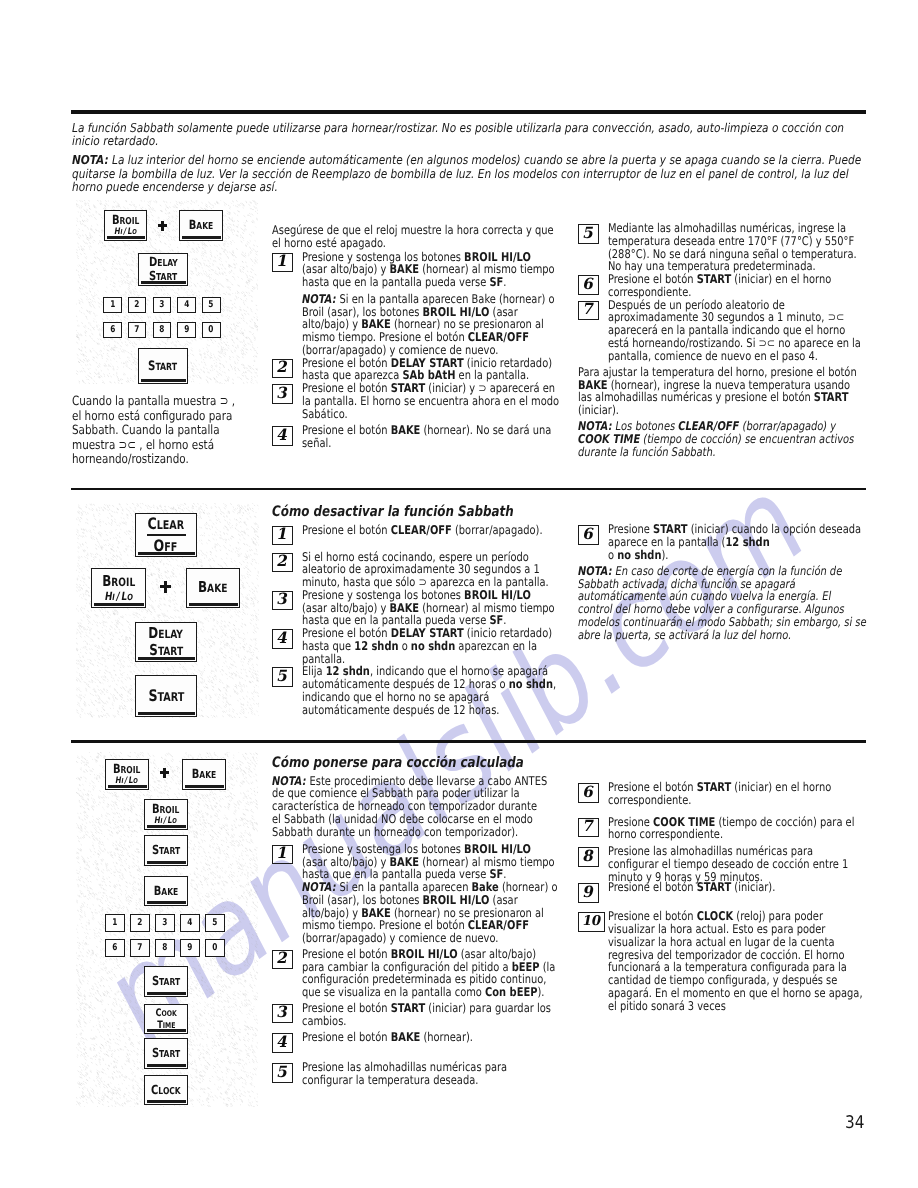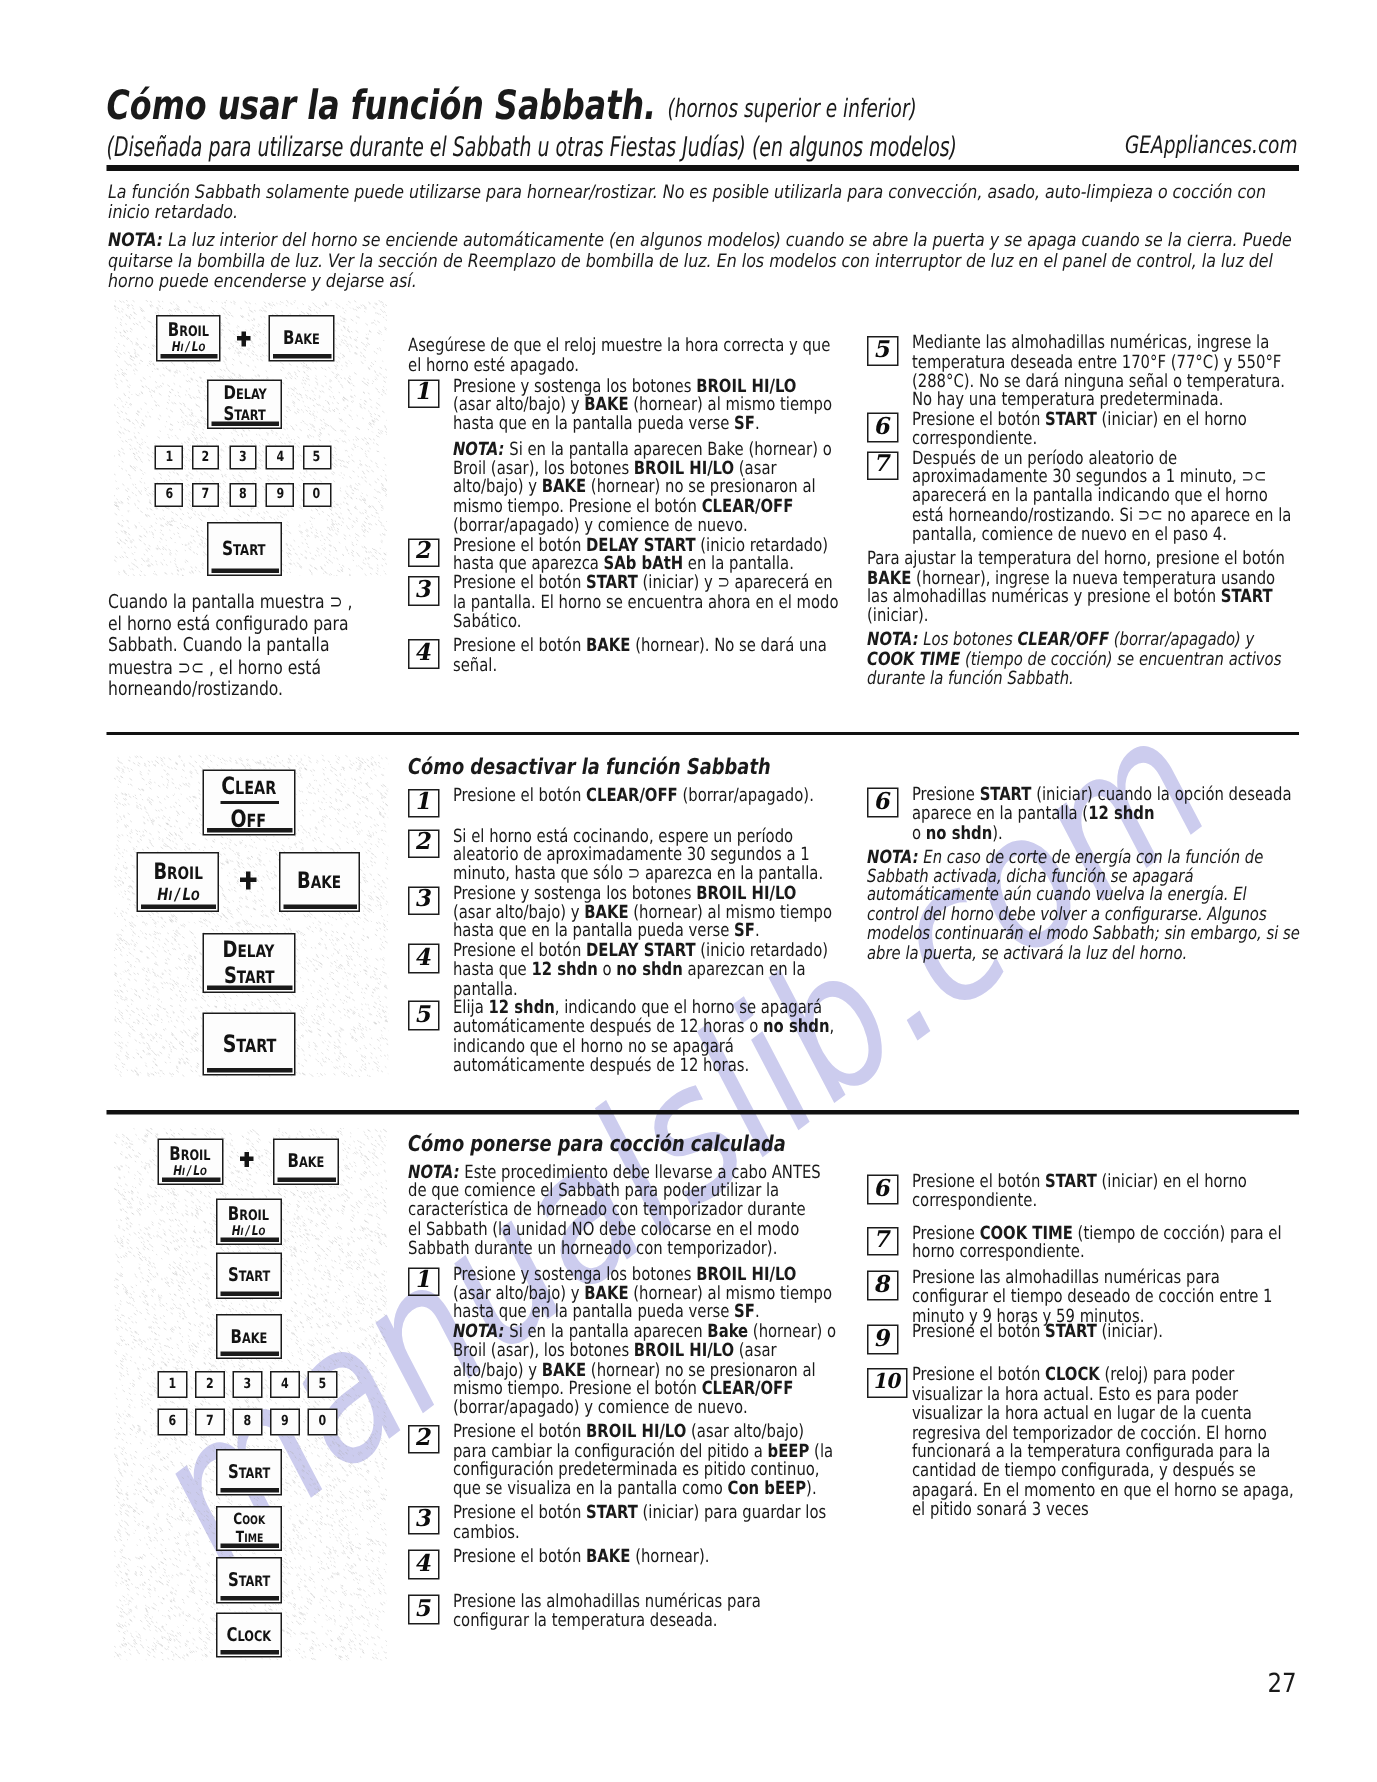--- a/index.html
+++ b/index.html
@@ -90,26 +90,20 @@
        font-size:12.7px;line-height:14.6px;transform:scaleX(0.911);transform-origin:0 0;}
 
   .pageno{position:absolute;left:845px;top:1114px;font-family:"DejaVu Sans Condensed","DejaVu Sans",sans-serif;
           font-size:17.5px;line-height:18px;z-index:2;transform:scaleX(0.97);transform-origin:0 0;}
 </style>
 </head>
 <body>
 
 <div class="page">
 
-  <div class="hdr">
-    <span class="hdr-title">Cómo usar la función Sabbath.</span>
-      <span class="hdr-sub">(hornos superior e inferior)</span>
-    <div class="hdr-line2">(Diseñada para utilizarse durante el Sabbath u otras Fiestas Judías)  (en algunos modelos)</div>
-    <div class="hdr-brand">GEAppliances.com</div>
-  </div>
   <div class="hdr-rule"></div>
 
   <div class="intro">
     <p>La función Sabbath solamente puede utilizarse para hornear/rostizar. No es posible utilizarla para convección, asado, auto-limpieza o cocción con inicio retardado.</p>
     <p><span class="b">NOTA:</span> <span>La luz interior del horno se enciende automáticamente (en algunos modelos) cuando se abre la puerta y se apaga cuando se la cierra. Puede quitarse la bombilla de luz. Ver la sección de Reemplazo de bombilla de luz. En los modelos con interruptor de luz en el panel de control, la luz del horno puede encenderse y dejarse así.</span></p>
   </div>
 
   <div class="wm">manualslib.com</div>
 
   <div class="panel" id="panel1" style="left:76px;top:200px;width:182px;height:184px;">
@@ -349,14 +343,14 @@
   <div class="col" style="left:578px;top:781px;width:317.2px;">
     <div>
         <div class="step" style="margin-bottom:9px"><span class="stepnum">6</span><span class="steptext">Presione el botón <b>START</b> (iniciar) en el horno correspondiente.</span></div>
         <div class="step" style="margin-bottom:4px"><span class="stepnum">7</span><span class="steptext">Presione <b>COOK TIME</b> (tiempo de cocción) para el horno correspondiente.</span></div>
         <div class="step" style="margin-bottom:-2px"><span class="stepnum">8</span><span class="steptext">Presione las almohadillas numéricas para configurar el tiempo deseado de cocción entre 1 minuto y 9 horas y 59 minutos.</span></div>
         <div class="step" style="margin-bottom:8px"><span class="stepnum">9</span><span class="steptext">Presione el botón <b>START</b> (iniciar).</span></div>
         <div class="step"><span class="stepnum wide">10</span><span class="steptext">Presione el botón <b>CLOCK</b> (reloj) para poder visualizar la hora actual.  Esto es para poder visualizar la hora actual en lugar de la cuenta regresiva del temporizador de cocción.  El horno funcionará a la temperatura configurada para la cantidad de tiempo configurada, y después se apagará.  En el momento en que el horno se apaga, el pitido sonará 3 veces</span></div>
       </div>
   </div>
 
-  <div class="pageno">27</div>
+  <div class="pageno">34</div>
 </div>
 
 </body></html>

